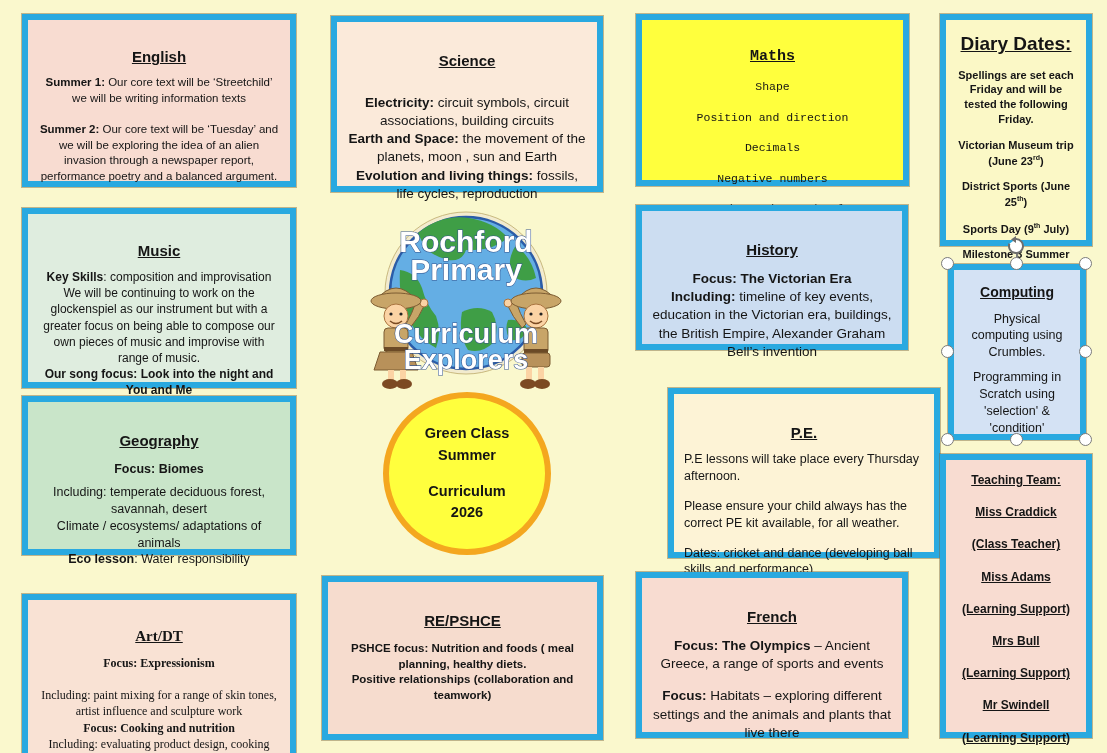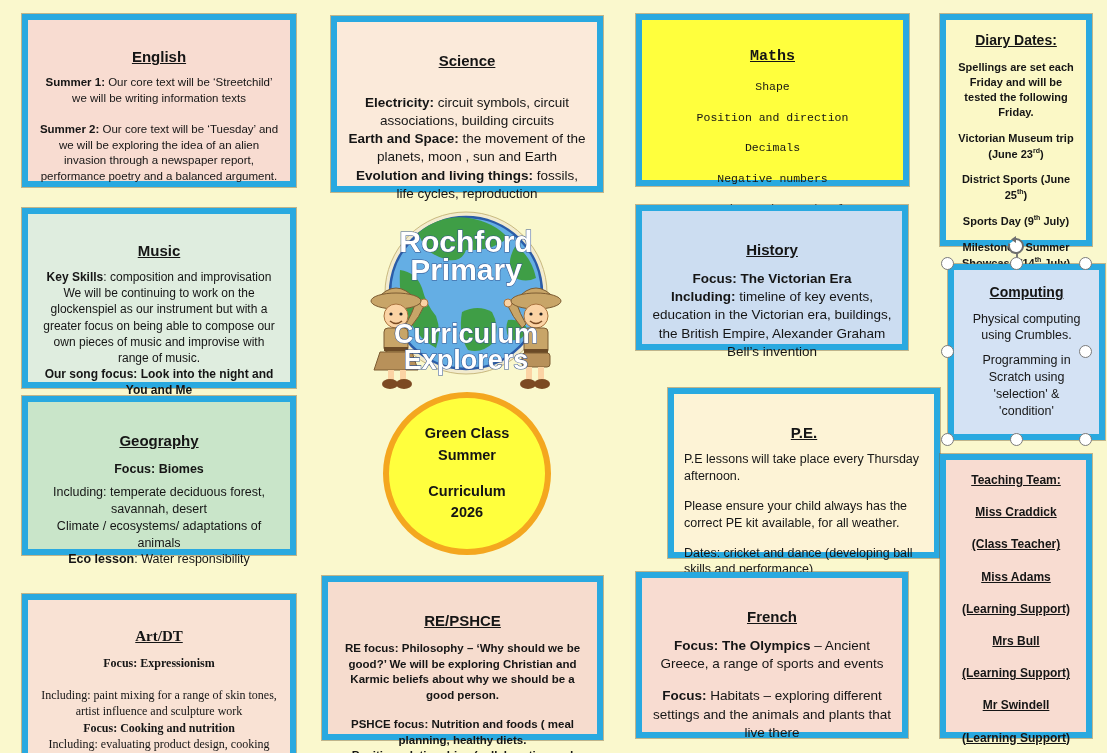--- a/index.html
+++ b/index.html
@@ -45,24 +45,24 @@
   #box-history  { left:636px; top:205px; width:272px; height:145px; background:#CCDDF1; font-size:13.5px; line-height:1.4; }
   #box-history .focus { font-weight:bold; }
   #box-pe       { left:668px; top:388px; width:272px; height:170px; background:#FDF3D6; font-size:12.5px; text-align:left; line-height:1.4; }
   #box-pe h2 { text-align:center; margin-bottom:8px; }
   #box-pe p { margin-bottom:13px; }
   #box-french   { left:636px; top:572px; width:272px; height:166px; background:#F8DCD1; font-size:13.5px; line-height:1.4; }
   #box-french .p1 { margin-bottom:14px; }
 
   
   #box-diary    { left:940px; top:14px;  width:152px; height:232px; background:#FBF8C6; font-size:11px; font-weight:bold; line-height:1.45; padding:6px 8px; }
-  #box-diary h2 { font-size:14px; margin-bottom:10px; }
+  #box-diary h2 { font-size:19px; margin-bottom:10px; }
   #box-diary p { margin-bottom:11px; }
   #box-diary sup { font-size:7px; }
-  #box-computing { left:948px; top:264px; width:157px; height:176px; background:#D4E2F4; font-size:12.5px; line-height:1.75; padding:6px 11px; }
+  #box-computing { left:948px; top:264px; width:138px; height:176px; background:#D4E2F4; font-size:12.5px; line-height:1.75; padding:6px 11px; }
   #box-computing h2 { font-size:14px; margin-bottom:6px; }
   #box-computing .p1 { margin-bottom:8px; }
   #box-teaching { left:940px; top:454px; width:152px; height:284px; background:#F8DCD1; font-size:12px; font-weight:bold; padding:12px 8px; }
   #box-teaching p { text-decoration:underline; margin-bottom:16px; }
 
   
   #logo { position:absolute; left:366px; top:200px; width:200px; height:190px; }
   #logo text {
     font-family:"Liberation Sans", sans-serif; font-weight:bold; fill:#ffffff;
     text-anchor:middle; paint-order:stroke; stroke:#35558F; stroke-width:1.1px;
@@ -183,21 +183,20 @@
 
   <div id="badge">
     <p>Green Class</p>
     <p>Summer</p>
     <p class="gap">Curriculum</p>
     <p>2026</p>
   </div>
 
   <section class="box" id="box-repshce">
     <h2>RE/PSHCE</h2>
-    <p class="p1">RE focus: Philosophy – ‘Why should we be good?’ We will be exploring Christian and Karmic beliefs about why we should be a good person.</p>
     <p>PSHCE focus: Nutrition and foods ( meal planning, healthy diets.</p>
     <p>Positive relationships (collaboration and teamwork)</p>
   </section>
 
   <section class="box" id="box-maths">
     <h2>Maths</h2>
     <p>Shape</p>
     <p>Position and direction</p>
     <p>Decimals</p>
     <p>Negative numbers</p>

